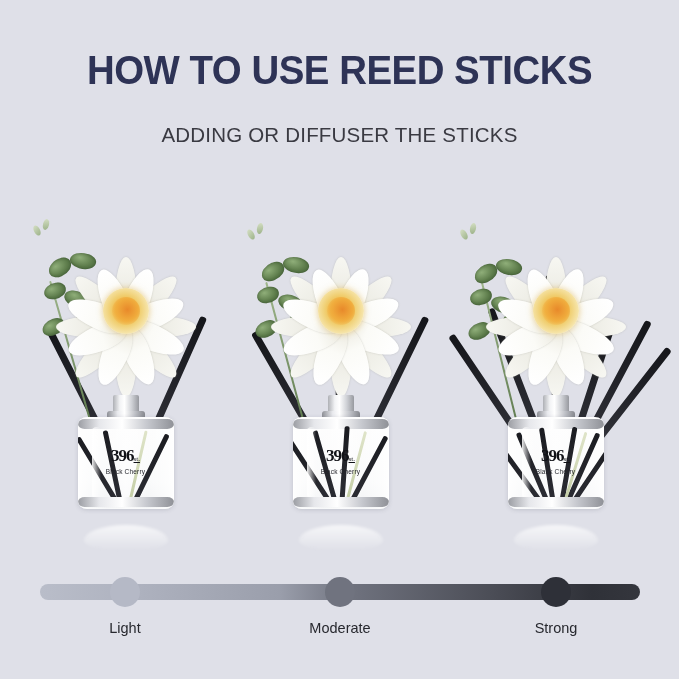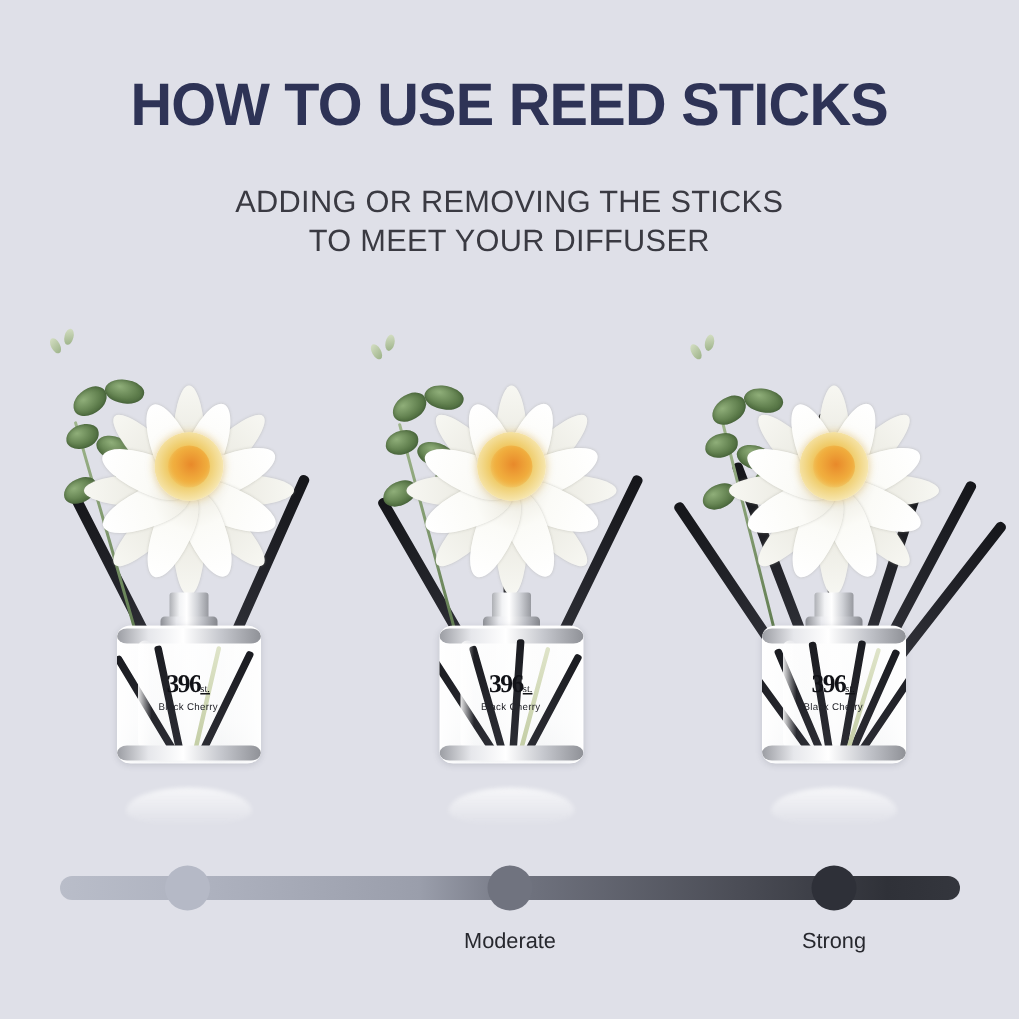--- a/index.html
+++ b/index.html
@@ -175,22 +175,21 @@
   }
 </style>
 </head>
 <body>
 
 <div class="stage">
 
   <div class="title">HOW TO USE REED STICKS</div>
 
   <div class="subtitle">
-    <span>ADDING OR REMOVING THE STICKS</span>
-    <span>TO MEET YOUR DIFFUSER</span>
+    <span>ADDING OR DIFFUSER THE STICKS</span>
   </div>
 
   <div class="products">
 
     <div class="unit u1">
       <div class="reeds">
         <div class="reed" style="height:128px;transform:translateX(-50%) rotate(-27deg);left:42%;"></div>
         <div class="reed" style="height:140px;transform:translateX(-50%) rotate(24deg);left:60%;"></div>
       </div>
 
@@ -379,17 +378,18 @@
 
   </div>
 
   <div class="slider">
     <div class="track"></div>
 
     <div class="knob" style="left:70px;background:#b5b9c6;"></div>
     <div class="knob" style="left:285px;background:#70737f;"></div>
     <div class="knob" style="left:501px;background:#2e3038;"></div>
 
+    <div class="tick-label" style="left:85px;">Light</div>
     <div class="tick-label" style="left:516px;">Strong</div>
     <div class="tick-label" style="left:300px;">Moderate</div>
   </div>
 
 </div>
 
 </body></html>

